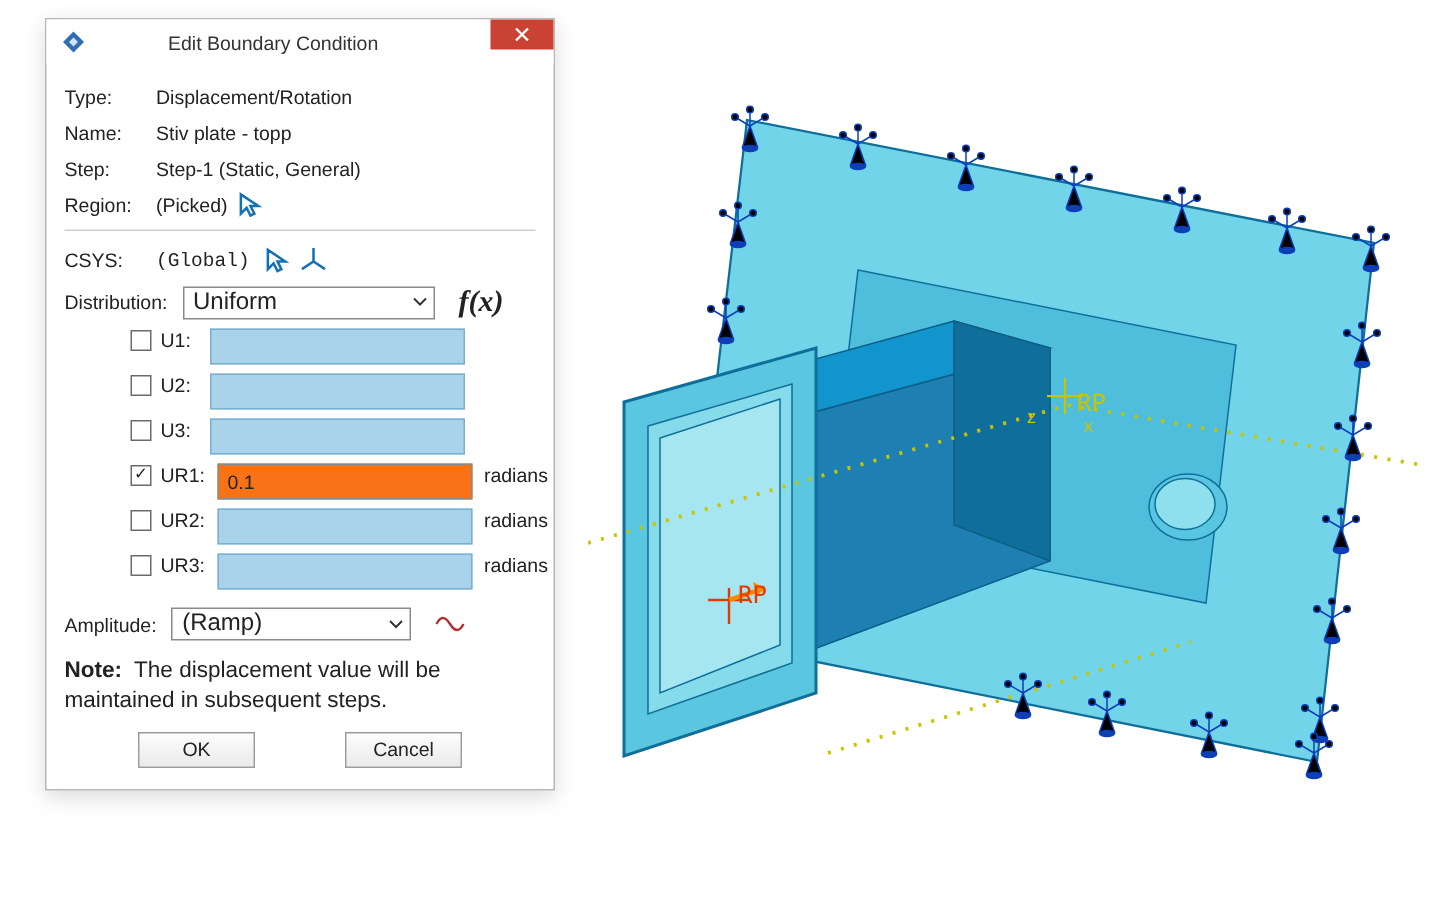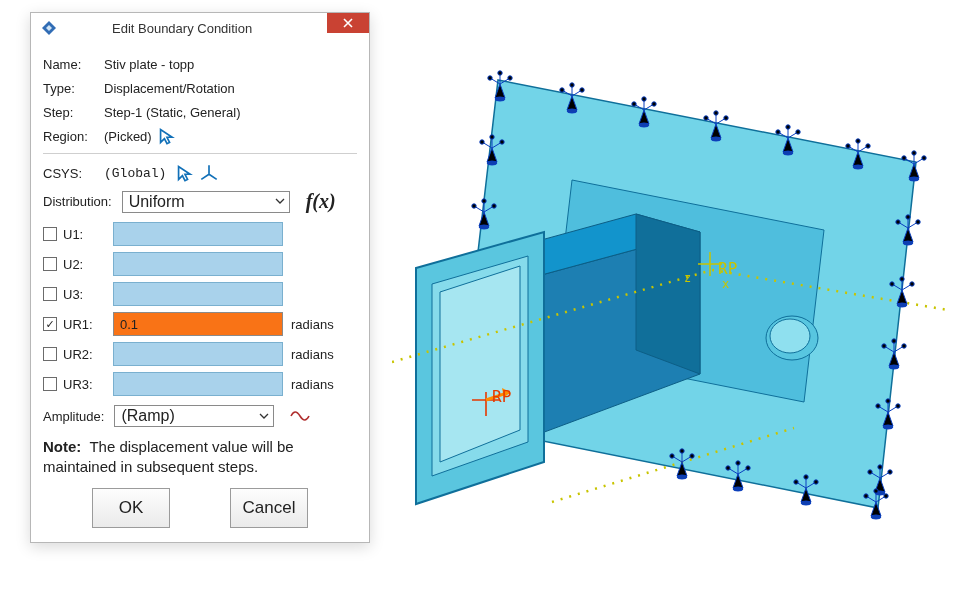--- a/index.html
+++ b/index.html
@@ -38,21 +38,21 @@
   .field-label { margin-right: 4px; }
   .dropdown {
     display: inline-flex; align-items: center; justify-content: space-between;
     border: 1px solid #8a8a8a; background: #fff; height: 22px; padding: 0 4px 0 6px; cursor: pointer;
   }
   .dropdown .dd-text { font-size: 16px; }
   .dropdown .dd-arrow { width: 16px; text-align: right; }
   .fx { font-style: italic; font-family: "Times New Roman", serif; font-size: 20px; margin-left: 10px; font-weight: 600; }
 
   .dof-table { margin-top: 6px; }
-  .dof-row { display: flex; align-items: center; height: 30px; gap: 8px; }
+  .dof-row { display: flex; align-items: flex-start; height: 30px; gap: 8px; margin-left: 44px; }
   .dof-row .cb-wrap { width: 62px; display: flex; align-items: center; gap: 6px; }
   .cb {
     width: 14px; height: 14px; border: 1px solid #6b6b6b; background: #fff; display: inline-flex;
     align-items: center; justify-content: center; cursor: pointer;
   }
   .cb.checked::after { content: "✓"; font-size: 11px; line-height: 11px; color: #222; }
   .dof-row .dof-lbl { font-size: 13px; }
   .dof-input {
     flex: 0 0 170px; height: 24px; border: 1px solid #7ab0cf; background: #a9d2eb;
   }
@@ -61,22 +61,22 @@
 
   .amp-row { margin-top: 6px; }
 
   .amp-icon { margin-left: 10px; display: inline-flex; align-items: center; }
 
   .note { margin-top: 10px; font-size: 15px; line-height: 1.35; }
   .note b { font-weight: 600; }
 
   .btnbar { display: flex; gap: 60px; justify-content: center; padding: 10px 0 4px 0; }
   .btn {
-    min-width: 78px; height: 40px; border: 1px solid #9b9b9b; background: linear-gradient(#fdfdfd,#eaeaea);
-    display: inline-flex; align-items: center; justify-content: center; cursor: pointer; font-size: 17px;
+    min-width: 78px; height: 24px; border: 1px solid #9b9b9b; background: linear-gradient(#fdfdfd,#eaeaea);
+    display: inline-flex; align-items: center; justify-content: center; cursor: pointer; font-size: 13px;
   }
 
   
   .viewport { position: absolute; left: 392px; top: 32px; width: 556px; height: 548px; }
   .viewport svg { width: 100%; height: 100%; }
 
   .pin { stroke: #0a3fbf; stroke-width: 1; }
 </style>
 </head>
 <body>
@@ -94,26 +94,26 @@
       <span class="title-text">Edit Boundary Condition</span>
       <span class="close-btn">
         <svg viewBox="0 0 10 10">
             <path d="M1 1 L9 9 M9 1 L1 9" stroke="#fff" stroke-width="1.6"></path>
           </svg>
       </span>
     </div>
 
     <div class="dlg-body">
       <div class="row">
+          <span class="label">Type:</span>
+          <span class="val">Displacement/Rotation</span>
+        </div>
+      <div class="row">
           <span class="label">Name:</span>
           <span class="val">Stiv plate - topp</span>
-        </div>
-      <div class="row">
-          <span class="label">Type:</span>
-          <span class="val">Displacement/Rotation</span>
         </div>
       <div class="row">
           <span class="label">Step:</span>
           <span class="val">Step-1 (Static, General)</span>
         </div>
       <div class="row">
         <span class="label">Region:</span>
         <span class="val">(Picked)</span>
         <span class="icon-btn">
           <svg viewBox="0 0 14 14">

